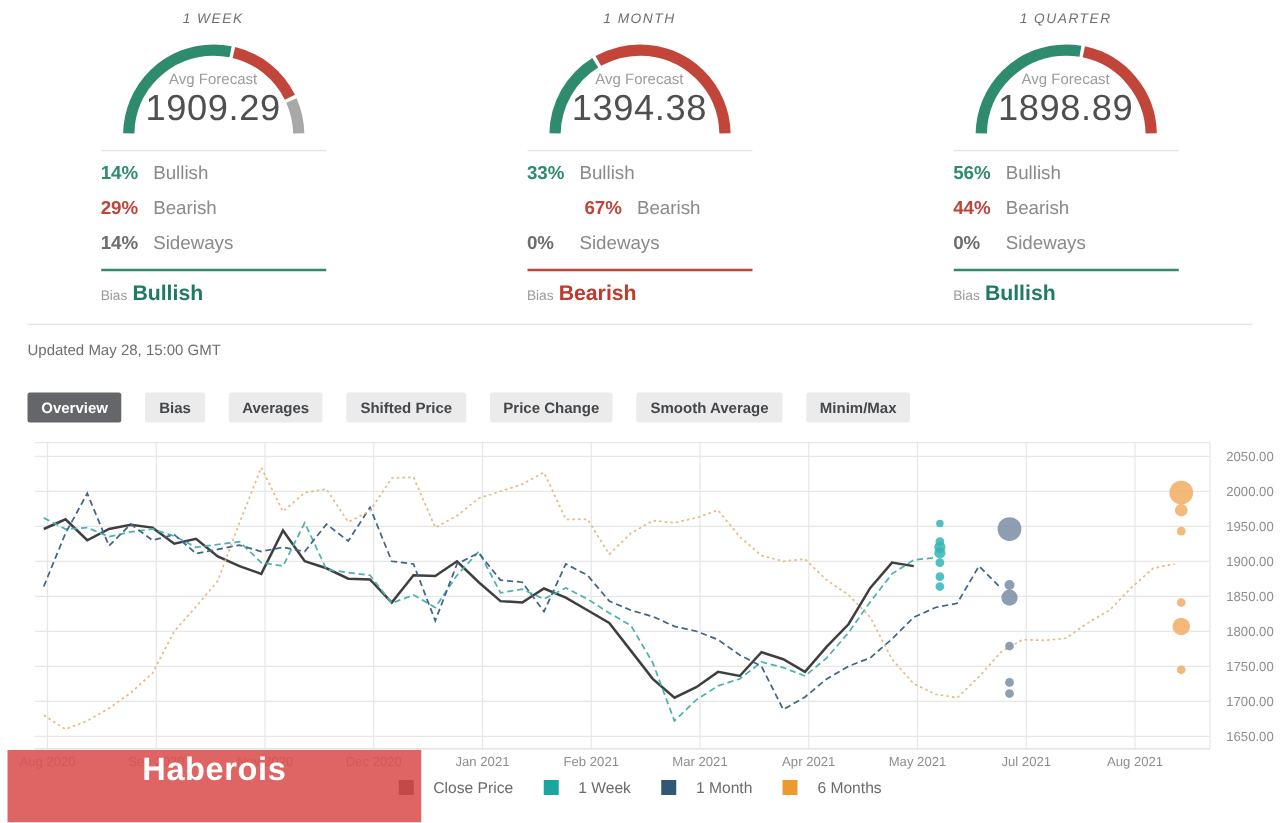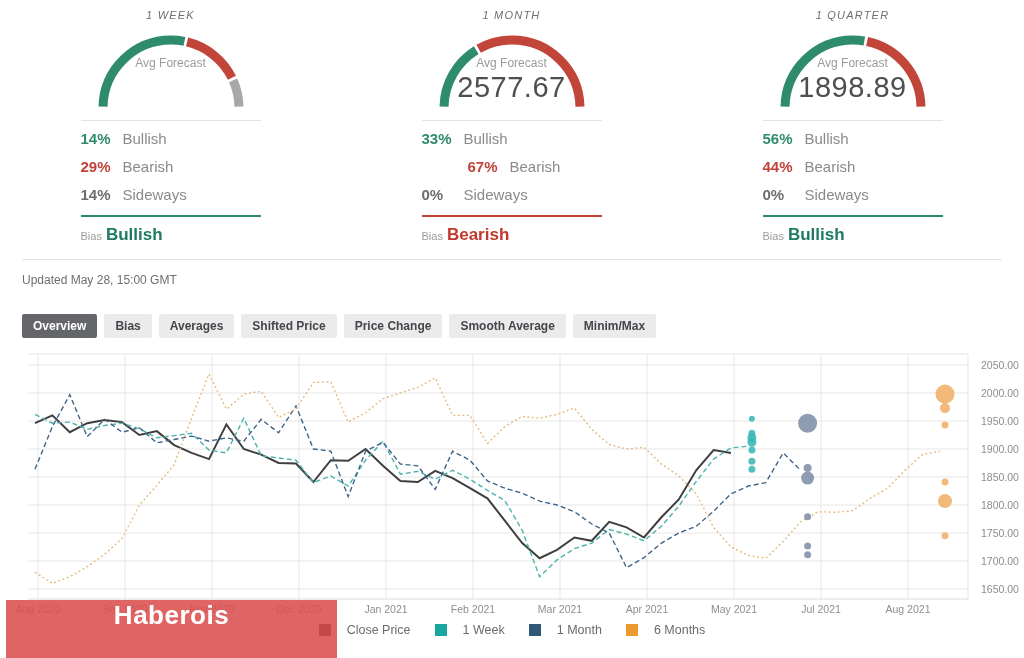--- a/index.html
+++ b/index.html
@@ -19,21 +19,21 @@
   .pct-row{margin-top:9px;font-size:15px;height:19px;}
   .pct{display:inline-block;width:42px;font-weight:bold;}
   .pct-label{color:#8a8a8a;}
   .bias-line{border-bottom:2px solid;margin-top:10px;}
   .bias-row{margin-top:8px;}
   .bias-label{font-size:11px;color:#9b9b9b;margin-right:4px;}
   .bias-value{font-size:17px;font-weight:bold;}
   
   .page-divider{border-top:1px solid #e2e2e2;margin:14px 0 0 22px;width:980px;}
   .updated{font-size:12px;color:#6e6e6e;margin:13px 0 0 22px;}
-  .tabs{margin:27px 0 4px 22px;display:flex;gap:7px;}
+  .tabs{margin:27px 0 4px 22px;display:flex;gap:19px;}
   .tab{font-size:12px;font-weight:bold;color:#43464a;background:#ebebec;border-radius:2px;
        padding:5px 11px;cursor:pointer;white-space:nowrap;}
   .tab.active{background:#646669;color:#fff;}
   
   .chart-wrap{margin-top:9px;position:relative;}
   #chart-svg{display:block;}
   #chart-svg .grid{stroke:#e7e7e7;stroke-width:1;}
   #chart-svg .axisline{stroke:#dcdcdc;}
   #chart-svg .ylab{fill:#8e8e8e;font-size:10.5px;font-family:"Liberation Sans",sans-serif;}
   #chart-svg .xlab{fill:#8e8e8e;font-size:10.5px;font-family:"Liberation Sans",sans-serif;}
@@ -53,20 +53,21 @@
   <div class="card">
     <div class="card-title">1 WEEK</div>
     <div class="gauge-wrap">
       <svg class="gauge" width="160" height="88" viewBox="0 0 160 88">
         <path class="seg" pathLength="100" d="M 12 84 A 68 68 0 0 1 148 84" stroke="#2e8b6e" stroke-dasharray="55.7 1000" stroke-dashoffset="-0.65"></path>
         <path class="seg" pathLength="100" d="M 12 84 A 68 68 0 0 1 148 84" stroke="#c2453a" stroke-dasharray="27.7 1000" stroke-dashoffset="-57.65"></path>
         <path class="seg" pathLength="100" d="M 12 84 A 68 68 0 0 1 148 84" stroke="#a8a8a8" stroke-dasharray="12.7 1000" stroke-dashoffset="-86.65"></path>
       </svg>
       <div class="gauge-overlay">
         <div class="avg-label">Avg Forecast</div>
+        <div class="avg-value">1909.29</div>
       </div>
     </div>
     <div class="card-body">
       <div class="card-divider"></div>
       <div class="pct-row"><span class="pct" style="color: rgb(46, 139, 110);">14%</span><span class="pct-label">Bullish</span></div>
       <div class="pct-row"><span class="pct" style="color: rgb(192, 68, 58);">29%</span><span class="pct-label">Bearish</span></div>
       <div class="pct-row"><span class="pct" style="color: rgb(109, 109, 109);">14%</span><span class="pct-label">Sideways</span></div>
       <div class="bias-line" style="border-color: rgb(46, 139, 110);"></div>
       <div class="bias-row"><span class="bias-label">Bias</span><span class="bias-value" style="color: rgb(30, 122, 98);">Bullish</span></div>
     </div>
@@ -75,21 +76,21 @@
   <div class="card">
     <div class="card-title">1 MONTH</div>
     <div class="gauge-wrap">
       <svg class="gauge" width="160" height="88" viewBox="0 0 160 88">
         <path class="seg" pathLength="100" d="M 12 84 A 68 68 0 0 1 148 84" stroke="#2e8b6e" stroke-dasharray="31.7 1000" stroke-dashoffset="-0.65"></path>
         <path class="seg" pathLength="100" d="M 12 84 A 68 68 0 0 1 148 84" stroke="#c2453a" stroke-dasharray="65.7 1000" stroke-dashoffset="-33.65"></path>
         <path class="seg" pathLength="100" d="M 12 84 A 68 68 0 0 1 148 84" stroke="#a8a8a8" stroke-dasharray="0 1000" stroke-dashoffset="-100"></path>
       </svg>
       <div class="gauge-overlay">
         <div class="avg-label">Avg Forecast</div>
-        <div class="avg-value">2577.67</div>
+        <div class="avg-value">1394.38</div>
       </div>
     </div>
     <div class="card-body">
       <div class="card-divider"></div>
       <div class="pct-row"><span class="pct" style="color: rgb(46, 139, 110);">33%</span><span class="pct-label">Bullish</span></div>
       <div class="pct-row"><span class="pct" style="color: rgb(192, 68, 58); padding-left: 46px;">67%</span><span class="pct-label">Bearish</span></div>
       <div class="pct-row"><span class="pct" style="color: rgb(109, 109, 109);">0%</span><span class="pct-label">Sideways</span></div>
       <div class="bias-line" style="border-color: rgb(194, 69, 58);"></div>
       <div class="bias-row"><span class="bias-label">Bias</span><span class="bias-value" style="color: rgb(192, 57, 43);">Bearish</span></div>
     </div>

